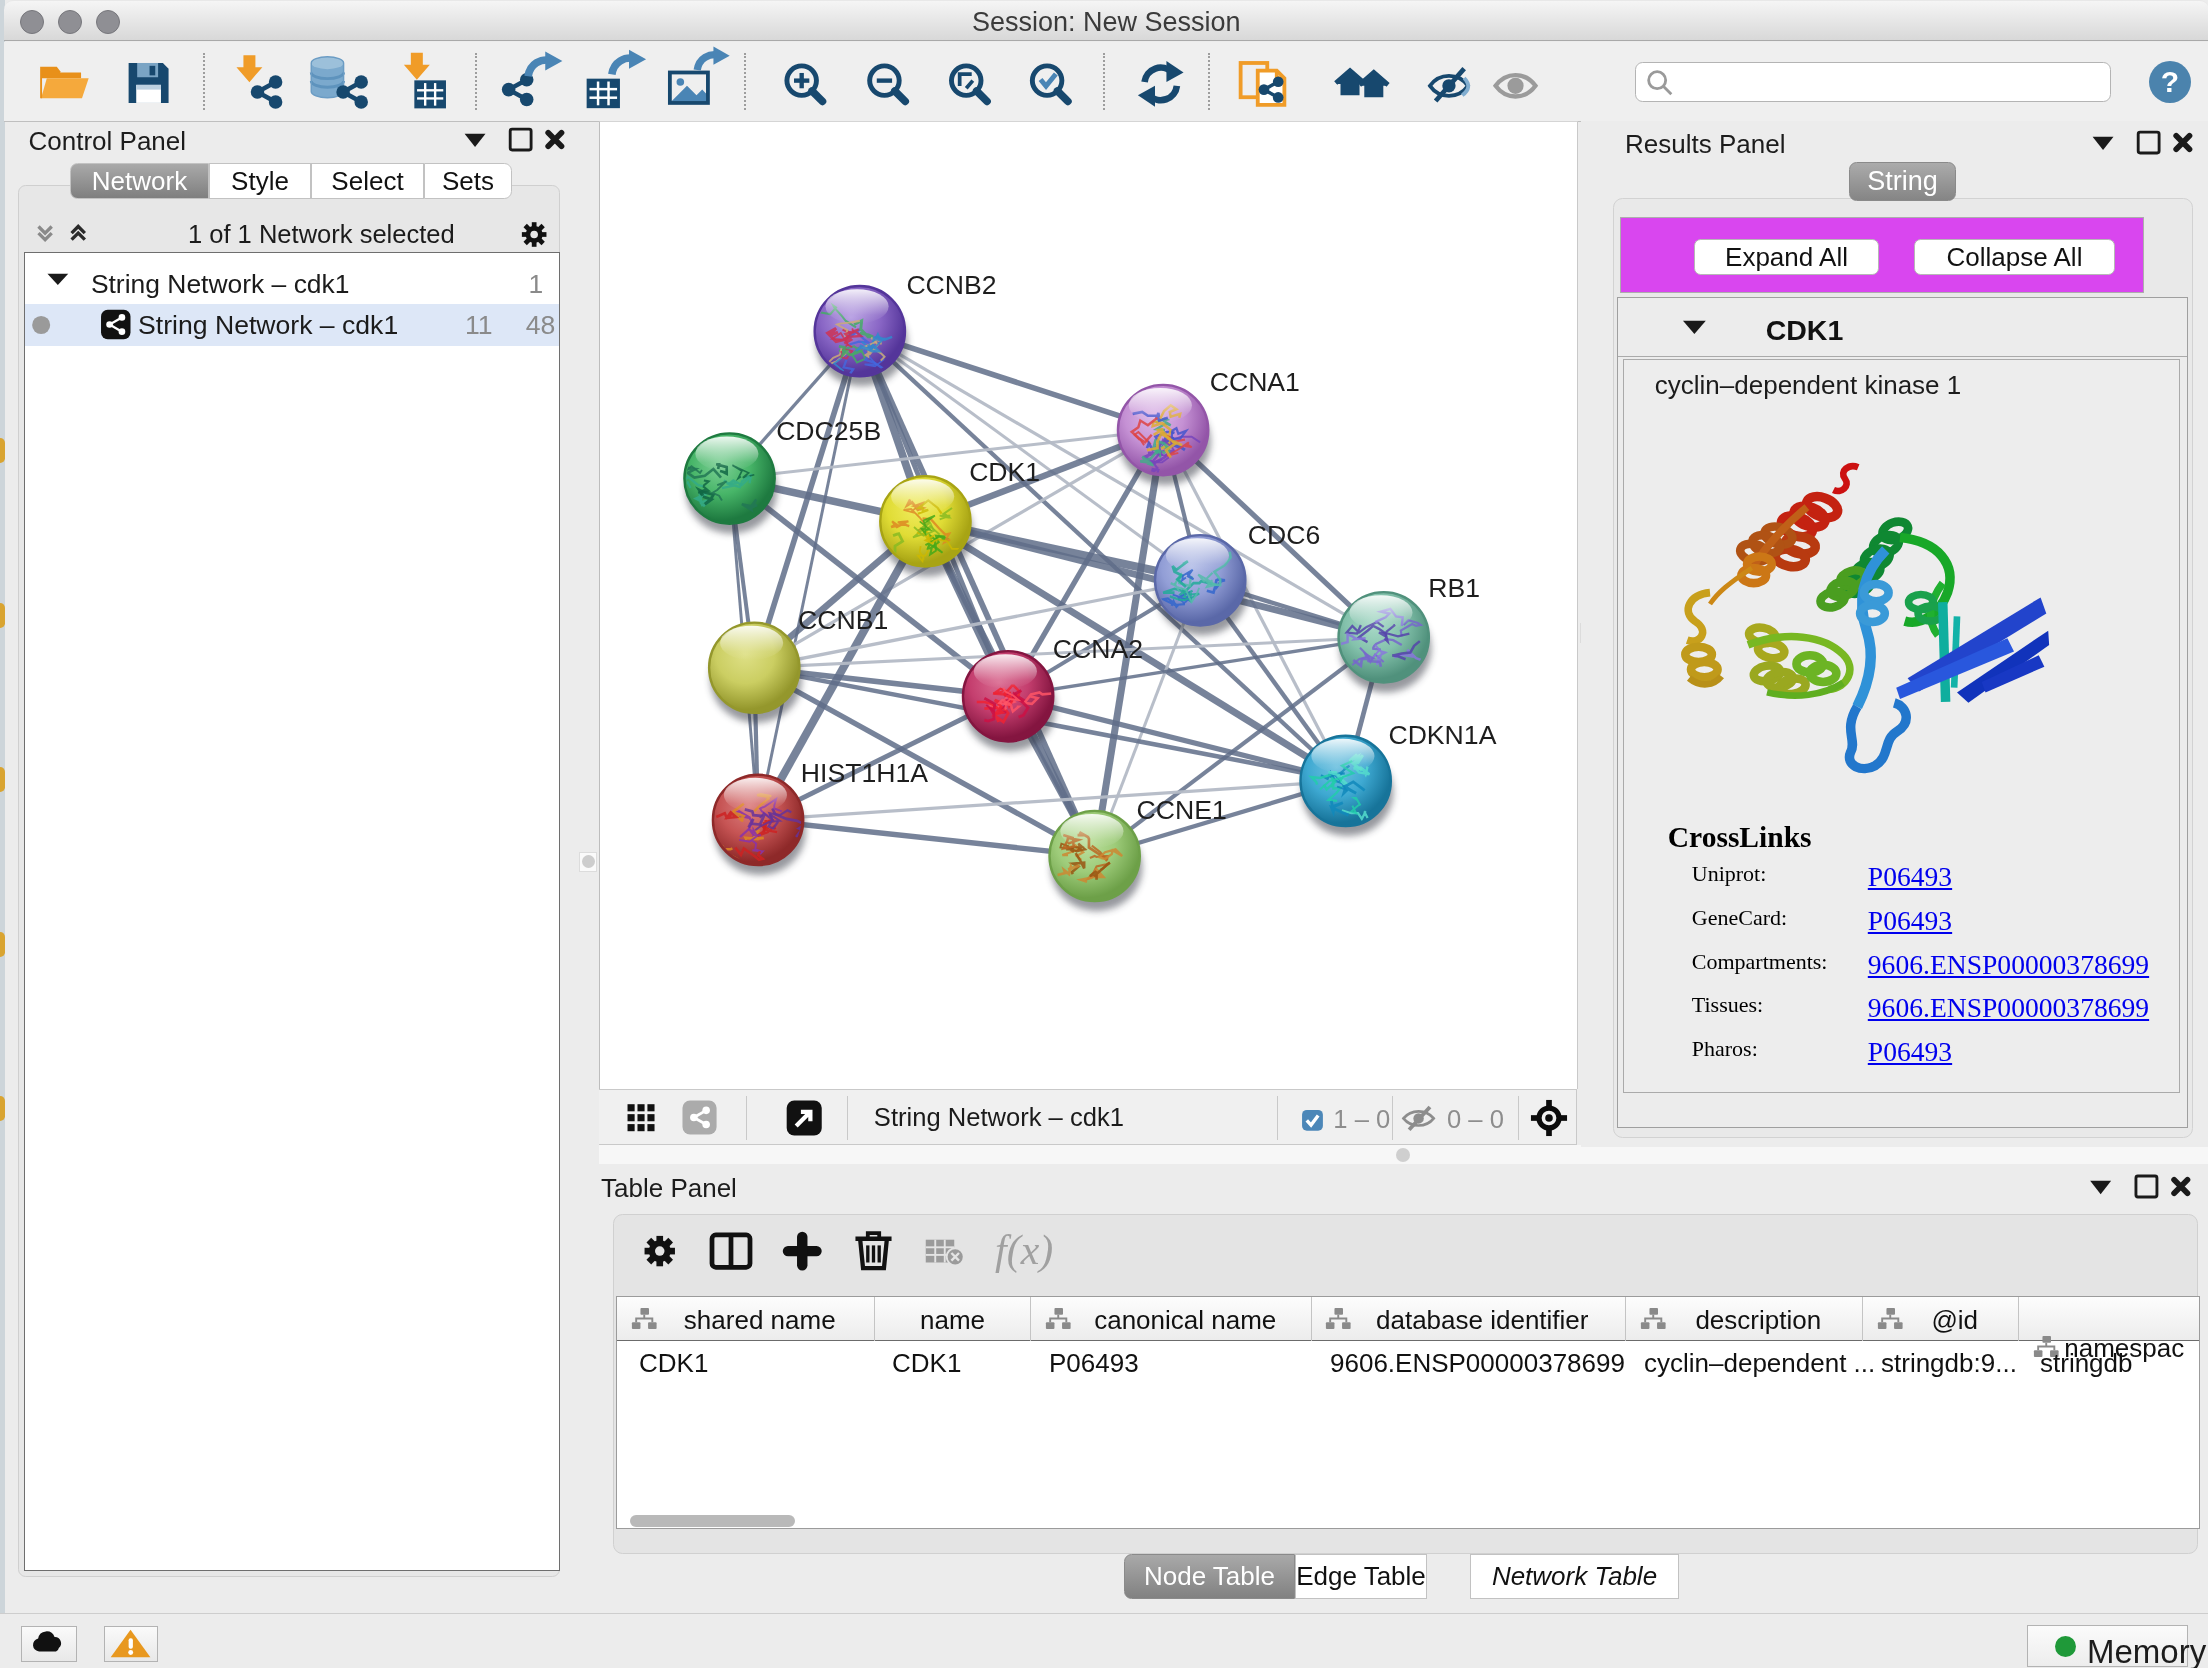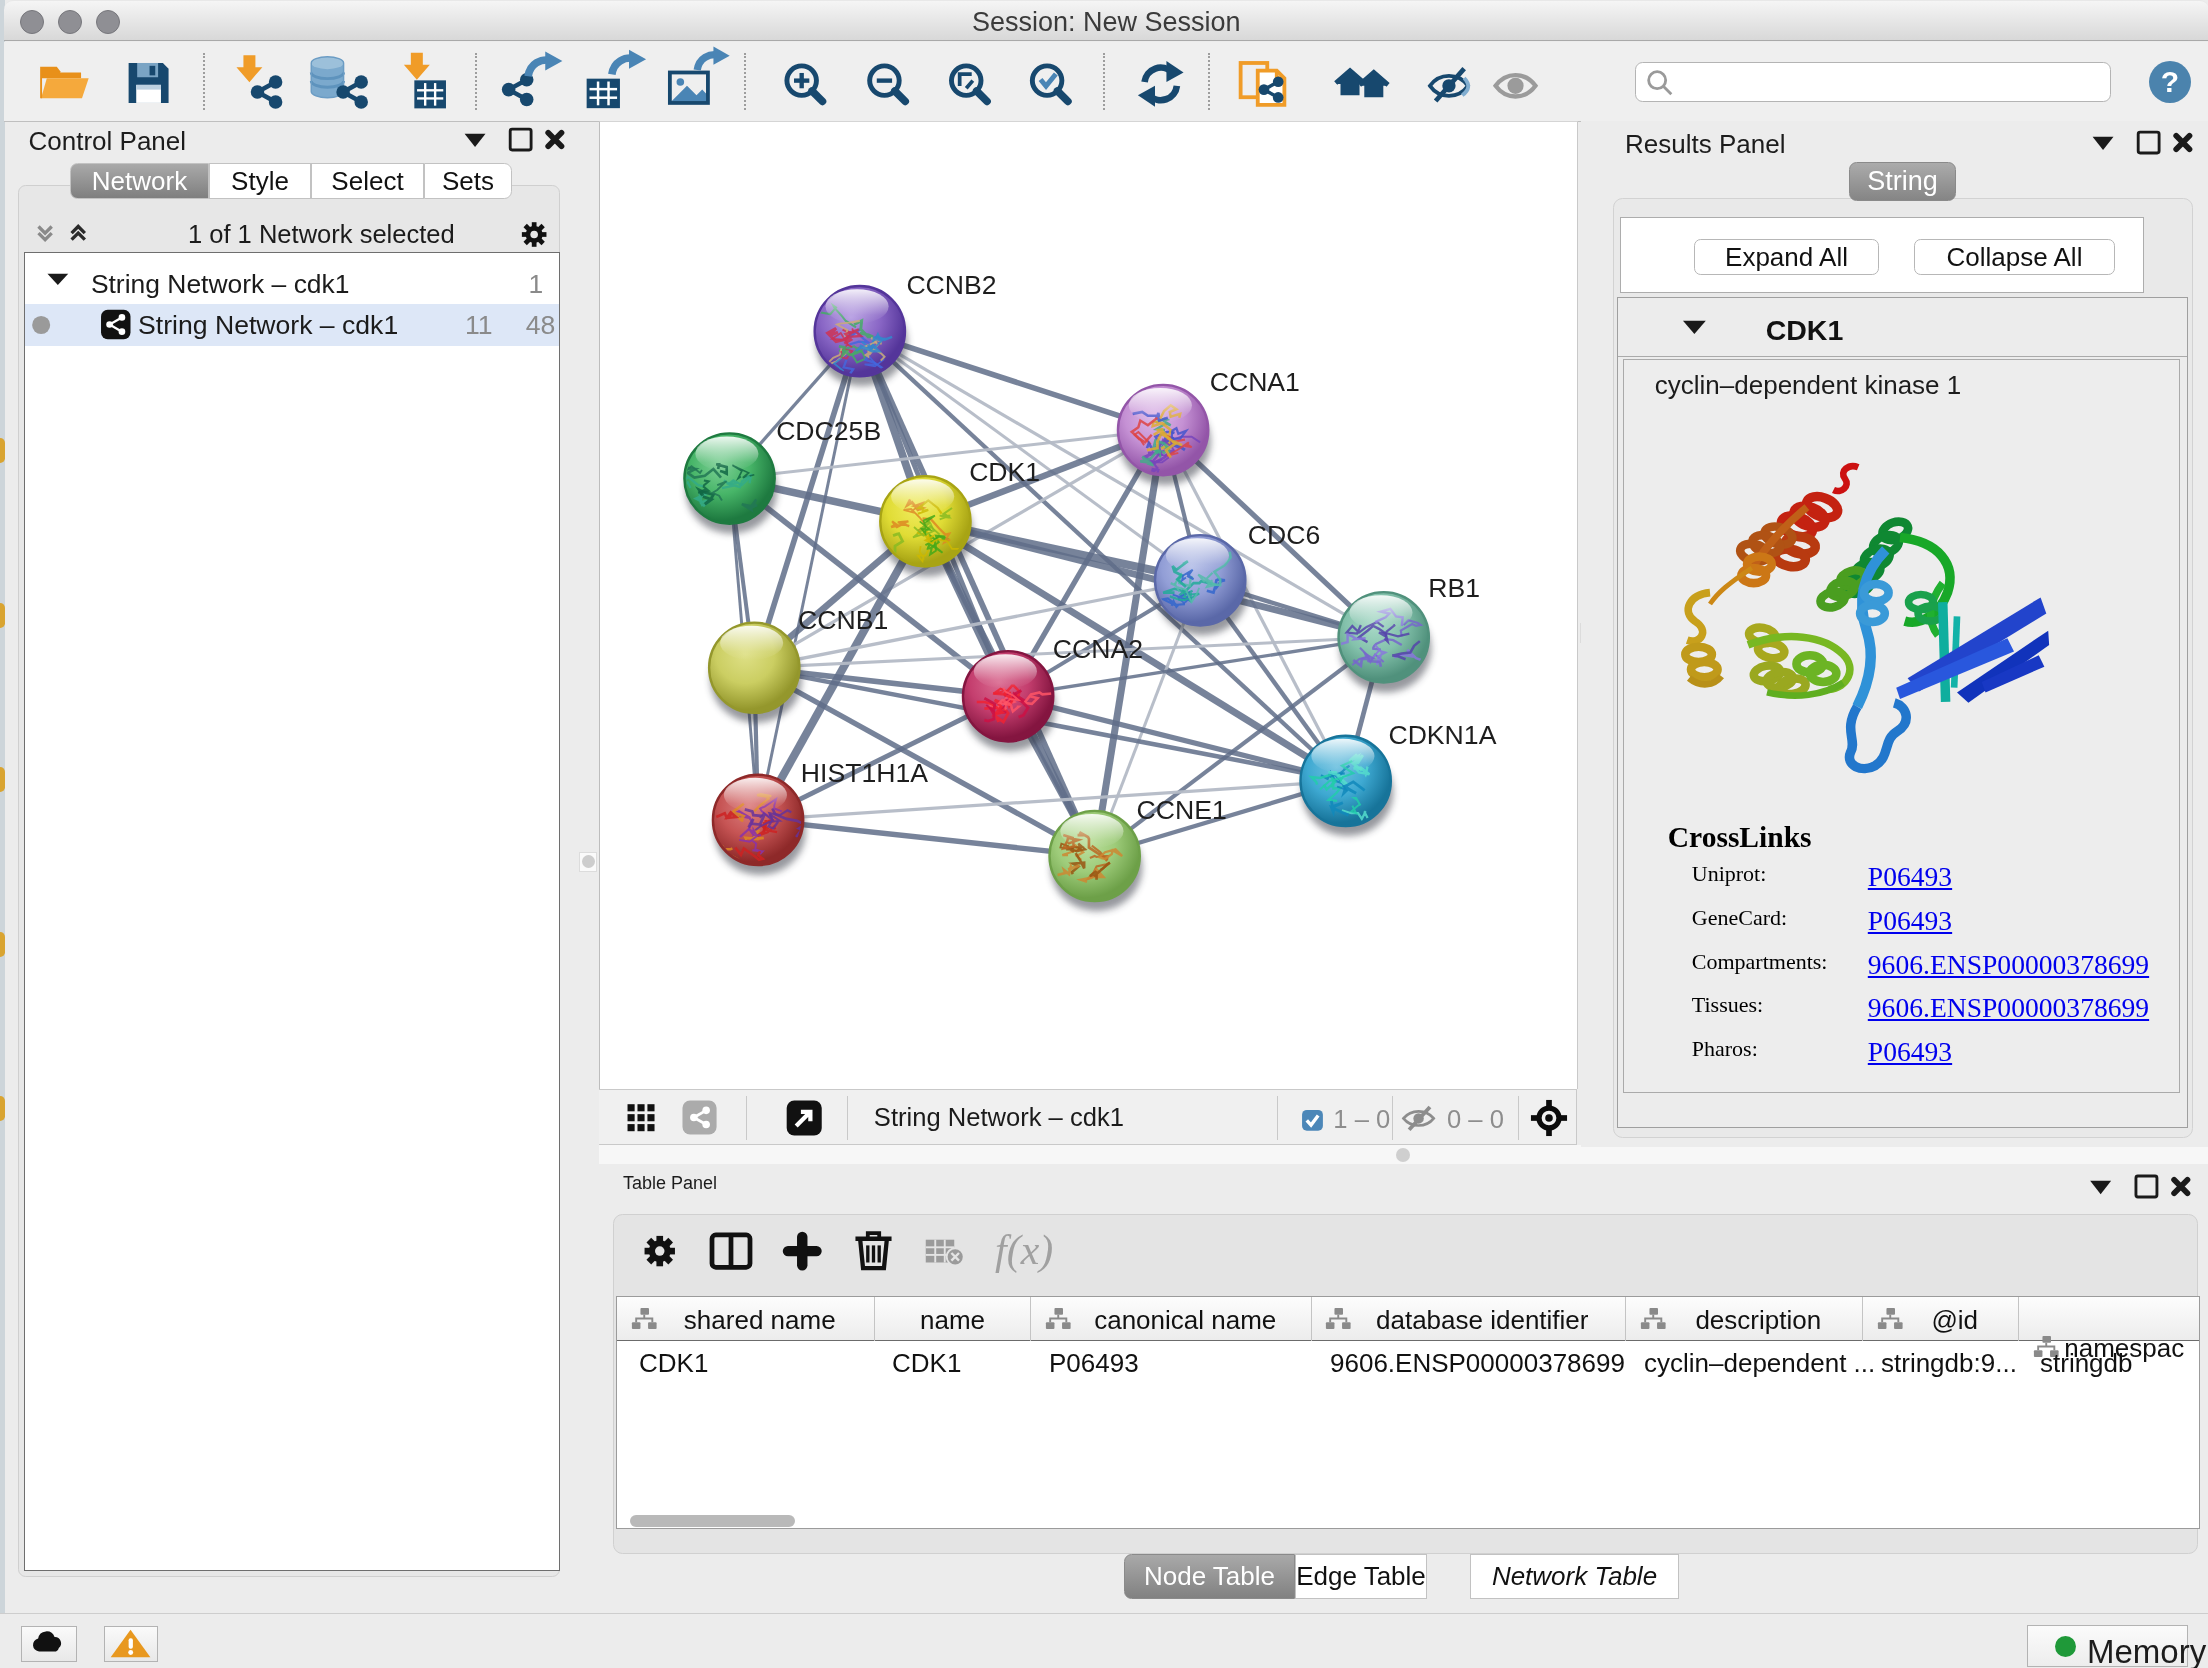--- a/index.html
+++ b/index.html
@@ -26,29 +26,29 @@
 #row2 { top:51px; height:42px; background:#dde7f7; }
 
 #canvas { left:599px; top:121px; width:979px; height:968px; background:#fff; border-left:1px solid #bdbdbd; border-right:1.9px solid #c9c9c9; border-top:1px solid #d5d5d5; }
 #nettool { left:599px; top:1089px; width:978px; height:56px; background:#f0f0f0; border:1px solid #c9c9c9; border-left:none; }
 .ntsep { position:absolute; top:5.7px; height:44px; width:0; border-left:1px solid #c9c9c9; }
 #splitstrip { left:599px; top:1145px; width:1609px; height:19px; background:#f7f7f7; }
 
 #rp { left:1581px; top:121px; width:628px; height:1026px; background:#ececec; }
 #rp-body { position:absolute; left:32px; top:77px; width:580px; height:940px; background:#e9e9e9; border:1px solid #d2d2d2; border-radius:9.5px; }
 #stringtab { position:absolute; left:268px; top:41px; width:107px; height:39px; background:linear-gradient(#ababab,#858585); border:1px solid #8a8a8a; border-radius:7.6px; color:#fff; text-align:center; line-height:37px; font-size:27px; }
-#expbox { position:absolute; left:39px; top:96px; width:524px; height:76px; border:1.9px solid #adadad; background:#ffffff; }
+#expbox { position:absolute; left:39px; top:96px; width:524px; height:76px; border:1.9px solid #adadad; background:#d946ef; }
 .rbtn { position:absolute; top:21px; height:36px; background:#fff; border:1px solid #b7b7b7; border-radius:6.7px; text-align:center; line-height:34px; font-size:26px; color:#111; }
 #cdk1panel { position:absolute; left:36px; top:176px; width:571px; height:831px; border:1.9px solid #9f9f9f; background:#ececec; }
 #cdk1head { position:absolute; left:0; top:0; width:100%; height:59px; border-bottom:1.9px solid #aaa; }
 #cdk1content { position:absolute; left:4.8px; top:61px; width:557px; height:734px; border:1px solid #aaa; background:#ededed; }
 .crl { position:absolute; font-family:"Liberation Serif", serif; font-size:22px; color:#000; }
 .crv { position:absolute; font-family:"Liberation Serif", serif; font-size:27.6px; color:#0000ee; text-decoration:underline; }
 
-#tp-title { left:623px; top:1173px; font-size:18px; }
+#tp-title { left:601px; top:1173px; font-size:26px; }
 #tp-body { left:613px; top:1214px; width:1585px; height:340px; background:#e4e4e4; border:1px solid #d0d0d0; border-radius:9.5px; }
 #tbl { position:absolute; left:3.8px; top:83px; width:1584px; height:233px; background:#fff; border:1px solid #9b9b9b; }
 #tblhead { position:absolute; left:0; top:0; width:100%; height:44px; background:linear-gradient(#fdfdfd,#ececec); border-bottom:1.9px solid #6b6b6b; }
 .col { position:absolute; top:0; height:44px; border-right:1px solid #c4c4c4; }
 .hcell { position:absolute; top:7.6px; width:100%; text-align:center; font-size:26px; color:#111; }
 .cell { position:absolute; top:1348px; font-size:26px; color:#111; }
 #hthumb { left:630px; top:1515px; width:165px; height:12.4px; background:#b9b9b9; border-radius:6.7px; }
 .btab { position:absolute; top:1554px; height:45px; background:#fff; border:1px solid #c2c2c2; text-align:center; font-size:26px; line-height:43px; color:#111; }
 
 #statusbar { left:0px; top:1613px; width:2208px; height:55px; background:#ececec; border-top:1px solid #cdcdcd; }

